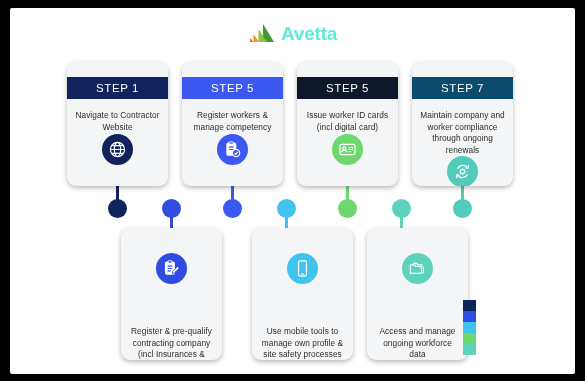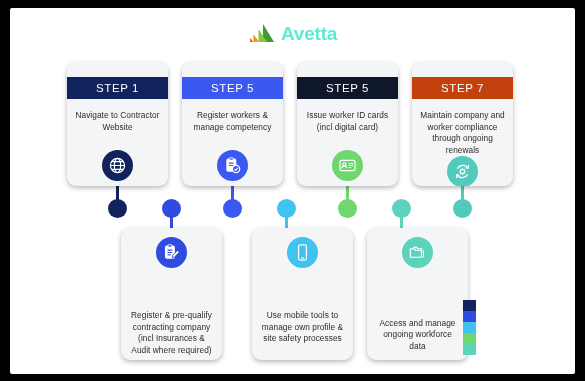--- a/index.html
+++ b/index.html
@@ -30,21 +30,21 @@
     display:flex;flex-direction:column;
   }
   .card.top{height:124px;top:62px;}
   .card.bottom{height:132px;top:228px;}
   .step-label{
     height:22px;flex:0 0 22px;display:flex;align-items:center;justify-content:center;
     color:#fff;font-size:11.5px;font-weight:400;letter-spacing:.6px;margin-top:15px;
   }
   .card-body{
     flex:1 1 auto;display:flex;flex-direction:column;align-items:center;
-    padding:0 7px;box-sizing:border-box;
+    padding:16px 7px;box-sizing:border-box;
   }
   .card.top .card-body{justify-content:flex-start;padding-top:11px;}
   .card.bottom .card-body{justify-content:flex-end;padding-bottom:8px;gap:42px;}
   .card-text{
     font-size:8.3px;line-height:11.5px;color:#2b2b2b;text-align:center;
     letter-spacing:.05px;
   }
   .icon-circle{
     width:31px;height:31px;border-radius:50%;
     display:flex;align-items:center;justify-content:center;
@@ -144,21 +144,21 @@
             <line x1="13.5" y1="9.5" x2="19" y2="9.5"></line>
             <line x1="13.5" y1="12" x2="19" y2="12"></line>
             <line x1="13.5" y1="14.5" x2="17" y2="14.5"></line>
           </svg>
         </div>
       </div>
     </div>
   </div>
 
   <div class="card top" style="left:412px;">
-    <div class="step-label" style="background:#c2410c;">STEP 7</div>
+    <div class="step-label" style="background:#0c4a6e;">STEP 7</div>
     <div class="card-body">
       <div class="card-text">Maintain company and worker compliance through ongoing renewals</div>
       <div class="icon-wrap">
         <div class="icon-circle" style="background:#52cbbc;">
           <svg viewBox="0 0 24 24" width="19" height="19" fill="none" stroke="#fff" stroke-width="1.4">
             <path d="M5.5 8.5A8 8 0 0 1 19 7.5"></path>
             <polyline points="19.4,3.6 19.6,7.8 15.6,7.4"></polyline>
             <path d="M18.5 15.5A8 8 0 0 1 5 16.5"></path>
             <polyline points="4.6,20.4 4.4,16.2 8.4,16.6"></polyline>
             <circle cx="12" cy="12" r="2.6"></circle>

